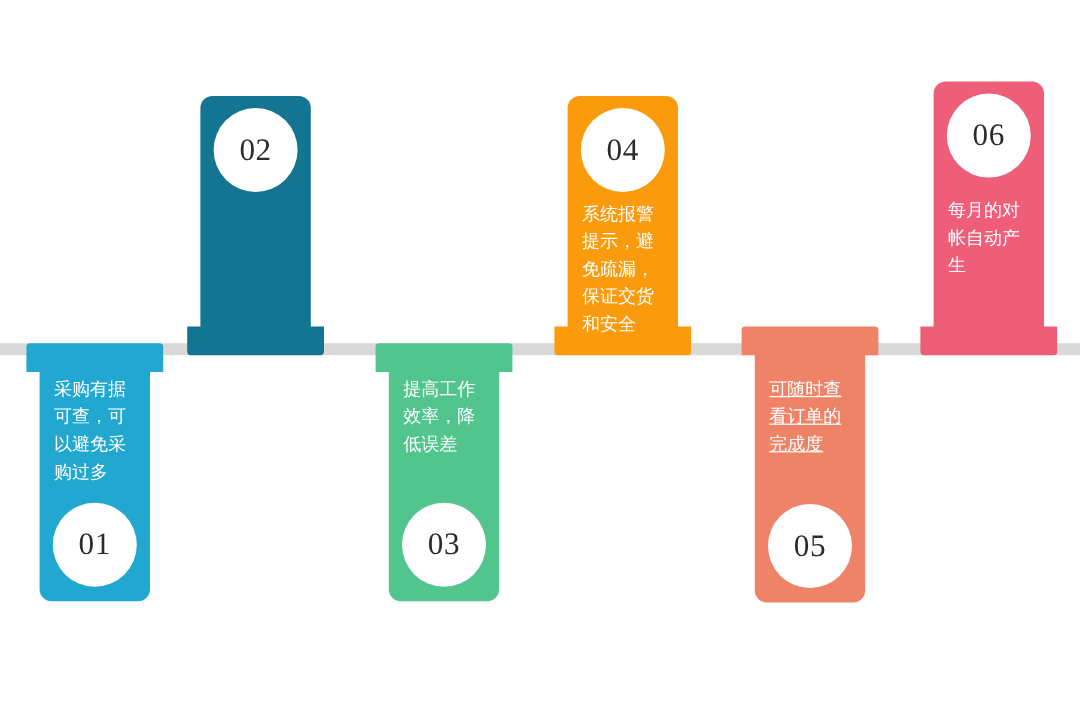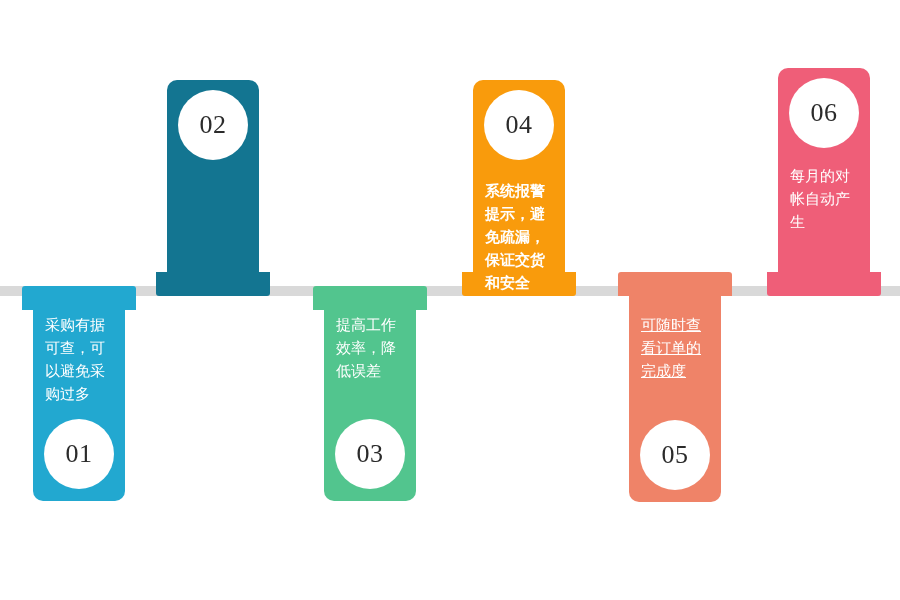--- a/index.html
+++ b/index.html
@@ -118,21 +118,21 @@
   
   #item-03 { left: 324px; top: 286px;  height: 262px; }
   #item-03 .body      { height: 197px; }
   #item-03 .tag-text  { top: 27px; }
   #item-03 .num-circle{ top: 133px; }
 
   
   #item-04 { left: 473px; top: 80px;   height: 216px; padding-left: 28px; }
   #item-04 .body      { height: 204px; }
   #item-04 .num-circle{ top: 10px; }
-  #item-04 .tag-text  { top: 99px; font-weight: bold; }
+  #item-04 .tag-text  { top: 87px; }
 
   
   #item-05 { left: 629px; top: 272px;  height: 230px; }
   #item-05 .body      { height: 212px; }
   #item-05 .tag-text  { top: 41px; text-decoration: underline; }
   #item-05 .num-circle{ top: 148px; }
 
   
   #item-06 { left: 778px; top: 68px;   height: 228px; }
   #item-06 .body      { height: 216px; }

